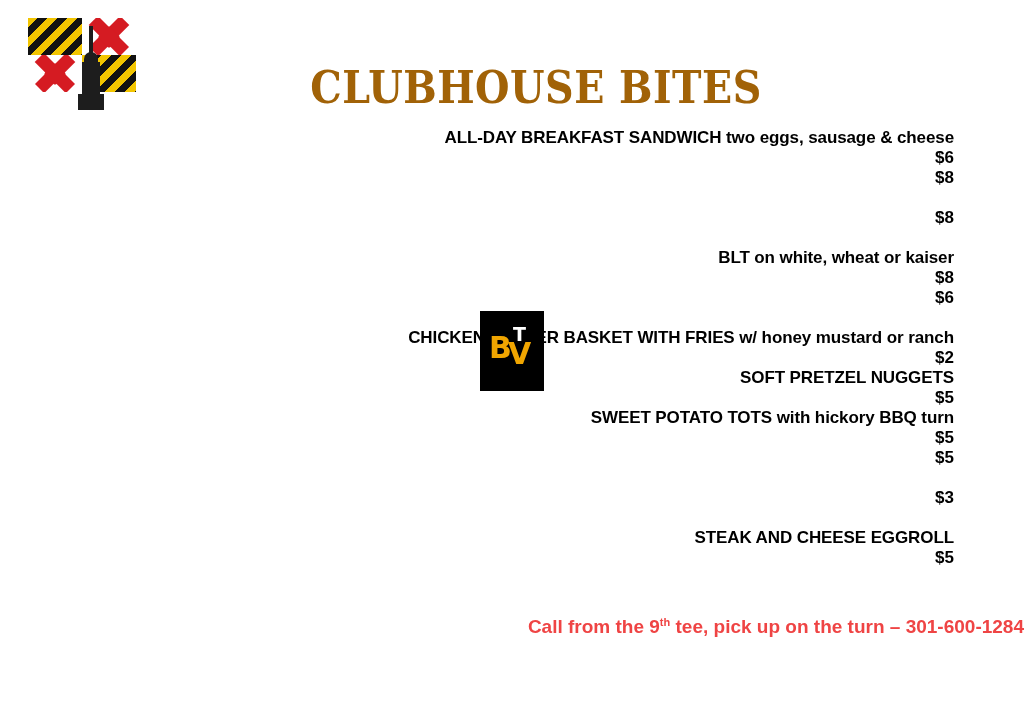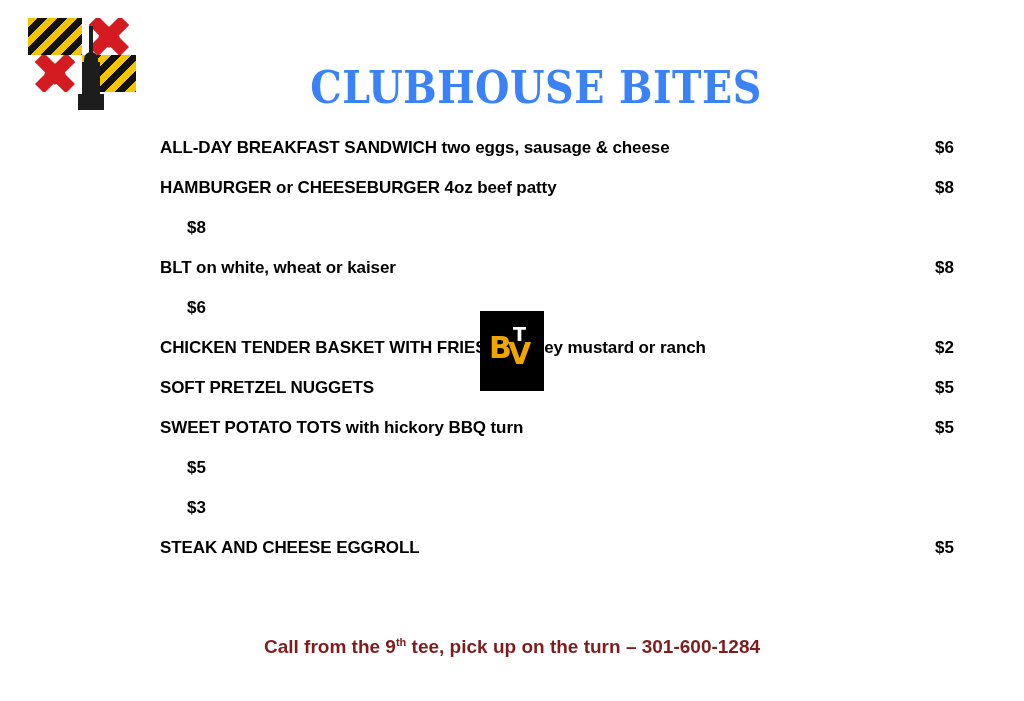--- a/index.html
+++ b/index.html
@@ -129,37 +129,38 @@
   .title {
     position: absolute;
     left: 0;
     right: 0;
     top: 62px;
     text-align: center;
     font-family: "DejaVu Serif", serif;
     font-weight: bold;
     font-size: 44px;
     letter-spacing: 0.5px;
-    color: #3b82f6;
+    color: #a16207;
     font-stretch: condensed;
     padding-left: 48px;
   }
 
   
   .menu {
     position: absolute;
     left: 160px;
     right: 70px;
     top: 128px;
   }
   .menu-row {
     display: flex;
-    align-items: center;
+    align-items: flex-end;
     justify-content: space-between;
     height: 40px;
+    flex-direction: column;
   }
   .item-text {
     font-size: 17px;
     font-weight: bold;
     letter-spacing: -0.1px;
     white-space: nowrap;
   }
   .price {
     font-size: 17px;
     font-weight: bold;
@@ -206,25 +207,25 @@
     font-size: 30px;
     color: #f0a500;
     line-height: 1;
   }
 
   
   .footer {
     position: absolute;
     left: 0;
     right: 0;
-    top: 636px;
-    text-align: center;
+    top: 616px;
+    text-align: right;
     font-size: 19px;
     font-weight: bold;
-    color: #7f1d1d;
+    color: #ef4444;
   }
   .footer sup {
     font-size: 11px;
     vertical-align: super;
   }
 </style>
 </head>
 <body>
 
 <div class="logo">
@@ -249,21 +250,20 @@
 <div class="title">CLUBHOUSE BITES</div>
 
 <div class="menu">
 
   <div class="menu-row">
     <span class="item-text">ALL-DAY BREAKFAST SANDWICH two eggs, sausage &amp; cheese</span>
     <span class="price">$6</span>
   </div>
 
   <div class="menu-row">
-    <span class="item-text">HAMBURGER or CHEESEBURGER 4oz beef patty</span>
     <span class="price">$8</span>
   </div>
 
   <div class="menu-row">
     <span class="price">$8</span>
   </div>
 
   <div class="menu-row">
     <span class="item-text">BLT on white, wheat or kaiser</span>
     <span class="price">$8</span>

